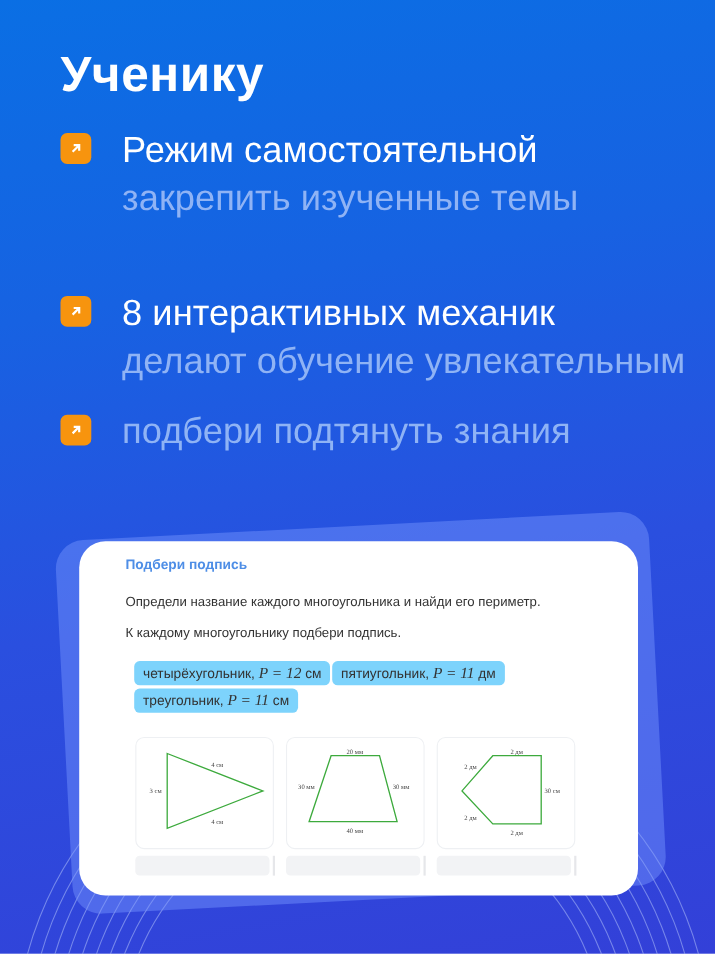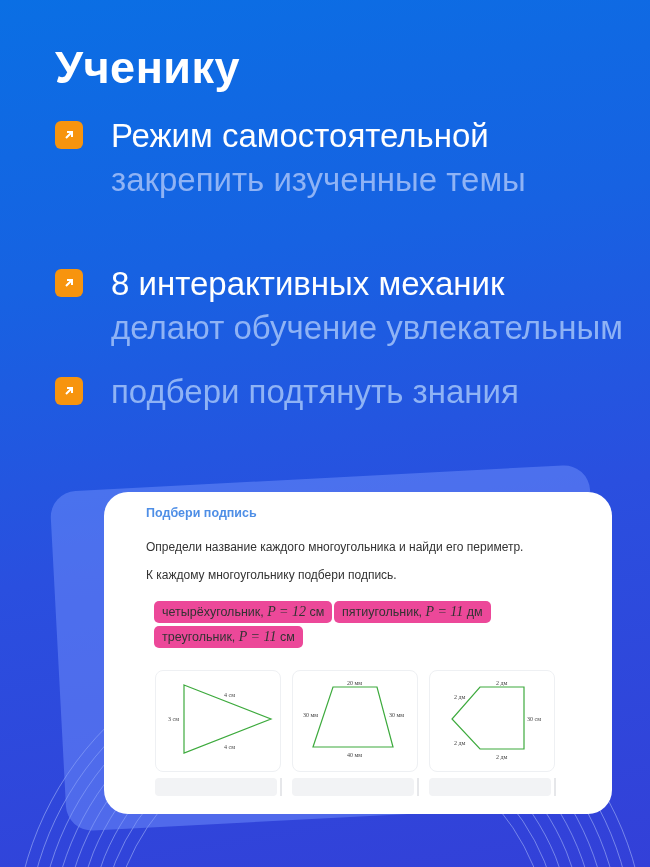--- a/index.html
+++ b/index.html
@@ -6,24 +6,24 @@
   body { width:650px; height:867px; overflow:hidden; position:relative;
     font-family: "Liberation Sans", "DejaVu Sans", sans-serif;
     background: linear-gradient(170deg, #0A6FE4 0%, #1762E2 30%, #2A4FDF 60%, #3340D8 100%); }
   .title { position:absolute; left:55px; top:42px; color:#fff; font-size:45px; font-weight:bold; letter-spacing:0.5px; }
   .feature { position:absolute; left:55px; display:flex; }
   .badge { width:28px; height:28px; border-radius:6px; background:#F7940E; flex:0 0 28px; margin-top:7px; position:relative; }
   .badge svg { position:absolute; left:7px; top:7px; }
   .ftext { margin-left:28px; font-size:33px; line-height:44px; color:#fff; }
   .ftext .muted { color:#8FB3F5; }
   .back-card { position:absolute; left:58px; top:478px; width:540px; height:340px; background:rgba(120,150,255,0.45); border-radius:26px; transform:rotate(-3deg); }
-  .card { position:absolute; left:104px; top:492px; width:508px; height:322px; background:#fff; border-radius:24px; overflow:hidden; }
+  .card { position:absolute; left:72px; top:492px; width:508px; height:322px; background:#fff; border-radius:24px; overflow:hidden; }
   .card-title { position:absolute; left:42px; top:14px; font-size:12.5px; font-weight:bold; color:#4E8EE6; }
   .card-p { position:absolute; left:42px; font-size:12px; color:#333; }
-  .chip { position:absolute; height:22px; line-height:22px; background:#ec4899; border-radius:5px; padding:0 8px; font-size:12.5px; color:#333; }
+  .chip { position:absolute; height:22px; line-height:22px; background:#7dd3fc; border-radius:5px; padding:0 8px; font-size:12.5px; color:#333; }
   .chip i { font-family: "Liberation Serif", serif; font-size:14px; }
   .fig { position:absolute; top:178px; width:124px; height:100px; border:1px solid #EEF0F3; border-radius:8px; background:#fff; }
   .slot { position:absolute; top:286px; width:122px; height:18px; background:#F2F3F5; border-radius:4px; }
   .slot-bar { position:absolute; top:286px; width:2px; height:18px; background:#E6E7EA; }
   .fig svg text { font-family:"Liberation Serif", serif; font-size:6px; fill:#444; }
   .arcs { position:absolute; left:0; top:0; }
 </style>
 </head>
 <body>
 

